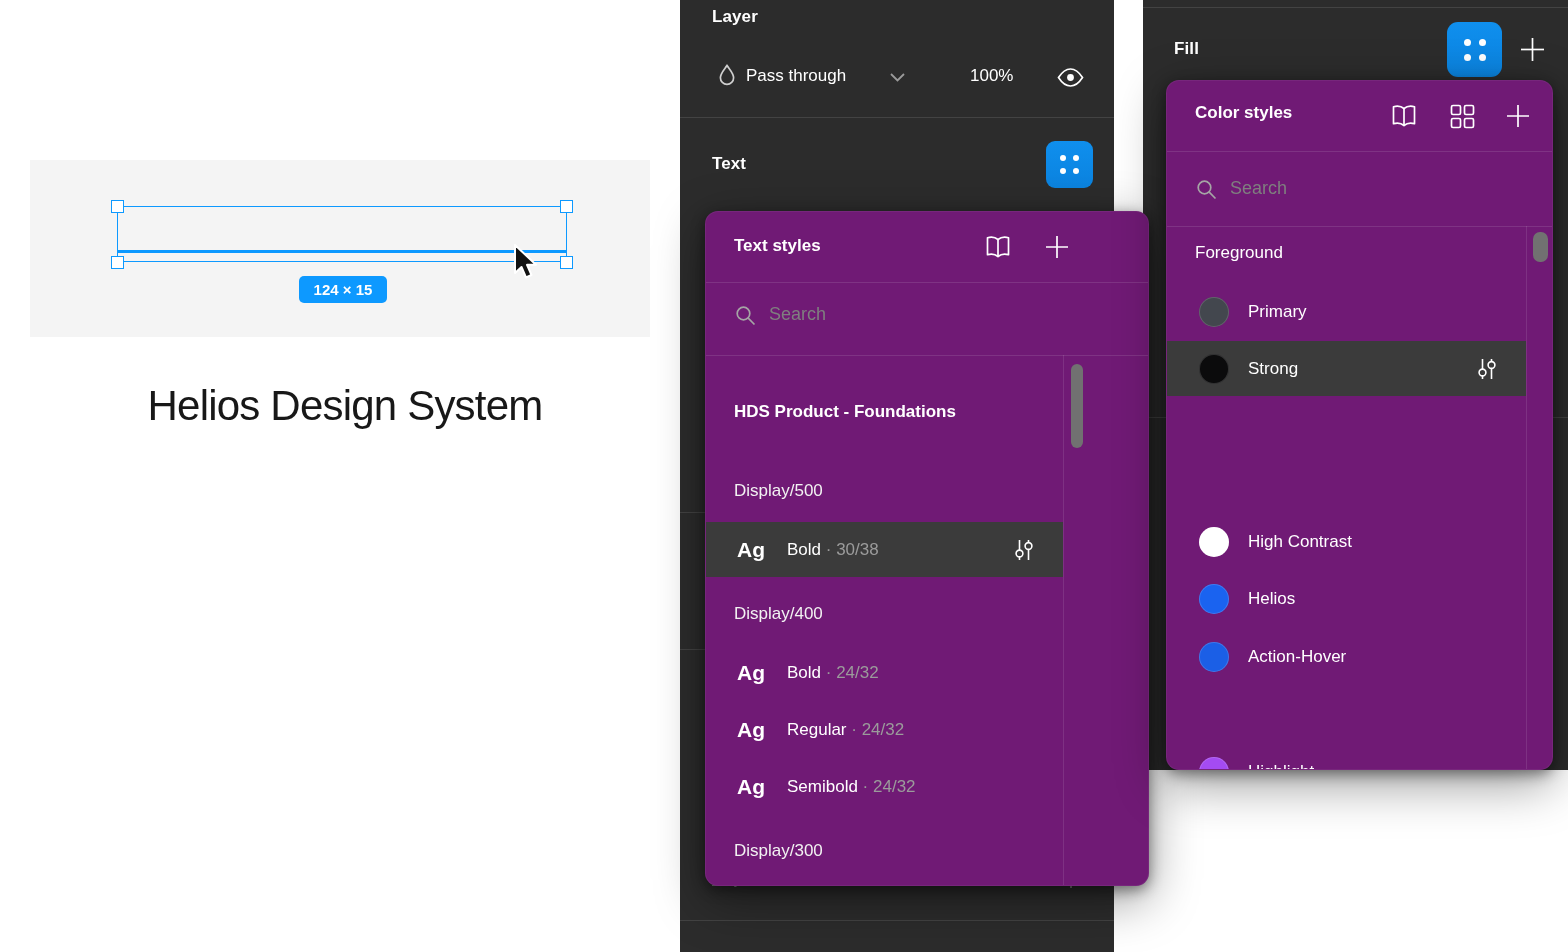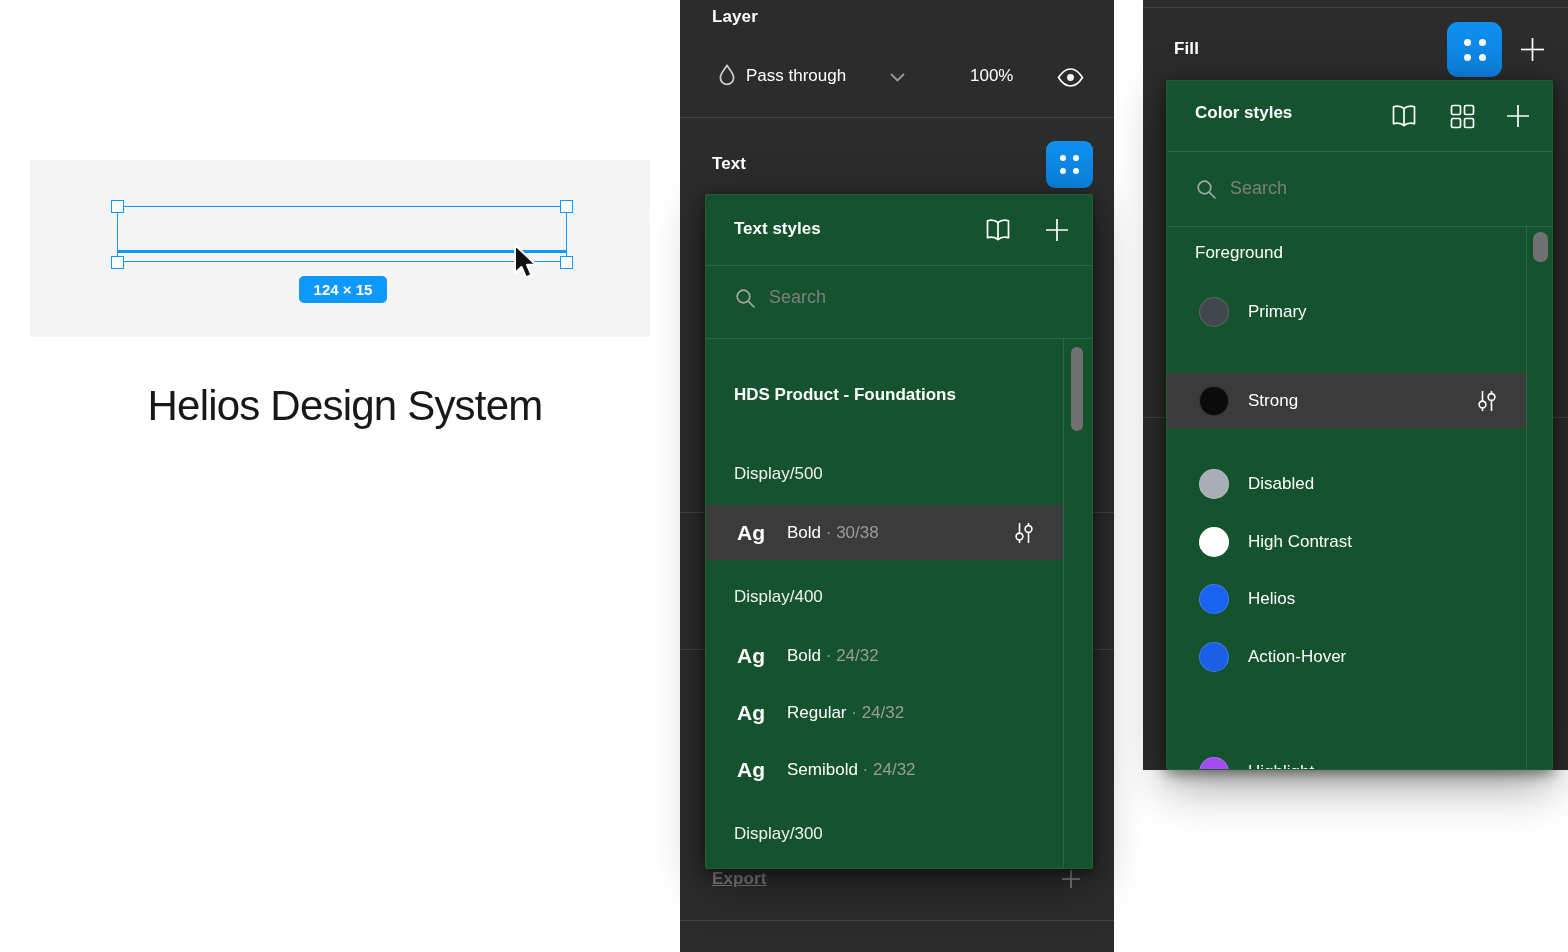--- a/index.html
+++ b/index.html
@@ -31,21 +31,21 @@
   .dim { color:#8a8a8a;text-decoration:underline; }
 
   .style-btn { position:absolute; background:linear-gradient(#0f8fee,#0b83df); border-radius:9px;
     display:flex; align-items:center; justify-content:center; }
   .dots4 { display:grid; grid-template-columns:6px 6px; grid-template-rows:6px 6px; gap:7px; }
   .dots4 span { width:6px; height:6px; border-radius:50%; background:#fff; }
 
   .icon-btn { position:absolute; display:flex; align-items:center; justify-content:center; }
 
   
-  .popup { position:absolute; background:#14532d; border-radius:2px;
+  .popup { position:absolute; background:#701a75; border-radius:13px;
     border:1px solid rgba(255,255,255,0.055);
     box-shadow:0 4px 14px rgba(0,0,0,0.45), 0 14px 50px rgba(0,0,0,0.4);
     overflow:hidden; z-index:5; }
   .popup-header-title { position:absolute; left:28px; font-size:17px; font-weight:700; }
   .search-icon { position:absolute; }
   .search-input { position:absolute; background:transparent; border:none; outline:none;
     font-family:"Liberation Sans",sans-serif; font-size:18px; color:#e8e8e8; width:220px; }
   .search-input::placeholder { color:#7f7f7f; }
 
   .group-title { position:absolute; left:28px; font-size:17px; font-weight:700; color:#fff; }
@@ -120,21 +120,21 @@
     <div class="divider" style="top:512px;"></div>
     <div class="divider" style="top:649px;"></div>
 
     <div class="section-title dim" style="left:32px; top:869px; color:#7d7d7d;">Export</div>
     <svg style="position:absolute; left:380px; top:868px; opacity:0.55;" width="22" height="22" viewBox="0 0 22 22">
       <line x1="11" y1="2" x2="11" y2="20" stroke="#cfcfcf" stroke-width="1.7"></line>
       <line x1="2" y1="11" x2="20" y2="11" stroke="#cfcfcf" stroke-width="1.7"></line>
     </svg>
     <div class="divider" style="top:920px;"></div>
 
-    <div class="popup" style="left:25px; top:194px; width:388px; height:675px;">
+    <div class="popup" style="left:25px; top:211px; width:444px; height:675px;">
       <div class="popup-header-title" style="top:24px;">Text styles</div>
       <svg class="icon-btn" style="left:278px; top:23px;" width="28" height="24" viewBox="0 0 28 24">
         <path d="M14 4.5 C11 2 6.8 1.8 3.5 2.7 V19.7 C6.8 18.8 11 19 14 21.5 C17 19 21.2 18.8 24.5 19.7 V2.7 C21.2 1.8 17 2 14 4.5 Z" fill="none" stroke="#fff" stroke-width="1.7" stroke-linejoin="round"></path>
         <line x1="14" y1="4.5" x2="14" y2="21.5" stroke="#fff" stroke-width="1.7"></line>
       </svg>
       <svg class="icon-btn" style="left:338px; top:22px;" width="26" height="26" viewBox="0 0 26 26">
         <line x1="13" y1="2" x2="13" y2="24" stroke="#fff" stroke-width="1.7"></line>
         <line x1="2" y1="13" x2="24" y2="13" stroke="#fff" stroke-width="1.7"></line>
       </svg>
       <div class="divider" style="top:70px;"></div>
@@ -226,34 +226,30 @@
       </svg>
       <input class="search-input" style="left: 63px; top: 97px;" placeholder="Search">
       <div class="divider" style="top:145px;"></div>
 
       <div class="group-title" style="top:162px; font-weight:400;">Foreground</div>
 
       <div class="style-row" style="top:203px; width:359px;">
         <span class="swatch" style="background-color: rgb(67, 71, 78);"></span>
         <span class="row-label">Primary</span>
       </div>
-      <div class="style-row selected" style="top:260px; width:359px;margin-top:32px;">
+      <div class="style-row selected" style="top:260px; width:359px;">
         <span class="swatch" style="background-color: rgb(11, 11, 12);"></span>
         <span class="row-label">Strong</span>
         <svg class="sliders-icon" style="left:309px;" width="22" height="24" viewBox="0 0 22 24">
           <line x1="6.5" y1="2" x2="6.5" y2="22" stroke="#fff" stroke-width="1.6"></line>
           <line x1="15.5" y1="2" x2="15.5" y2="22" stroke="#fff" stroke-width="1.6"></line>
           <circle cx="6.5" cy="15.5" r="3.4" fill="#3b3b3b" stroke="#fff" stroke-width="1.6"></circle>
           <circle cx="15.5" cy="8" r="3.4" fill="#3b3b3b" stroke="#fff" stroke-width="1.6"></circle>
         </svg>
       </div>
-      <div class="style-row" style="top:375px; width:359px;">
-        <span class="swatch" style="background-color: rgb(169, 174, 182);"></span>
-        <span class="row-label">Disabled</span>
-      </div>
       <div class="style-row" style="top:433px; width:359px;">
         <span class="swatch" style="background-color: rgb(255, 255, 255);"></span>
         <span class="row-label">High Contrast</span>
       </div>
       <div class="style-row" style="top:490px; width:359px;">
         <span class="swatch" style="background-color: rgb(26, 99, 240);"></span>
         <span class="row-label">Helios</span>
       </div>
       <div class="style-row" style="top:548px; width:359px;">
         <span class="swatch" style="background-color: rgb(27, 95, 230);"></span>

